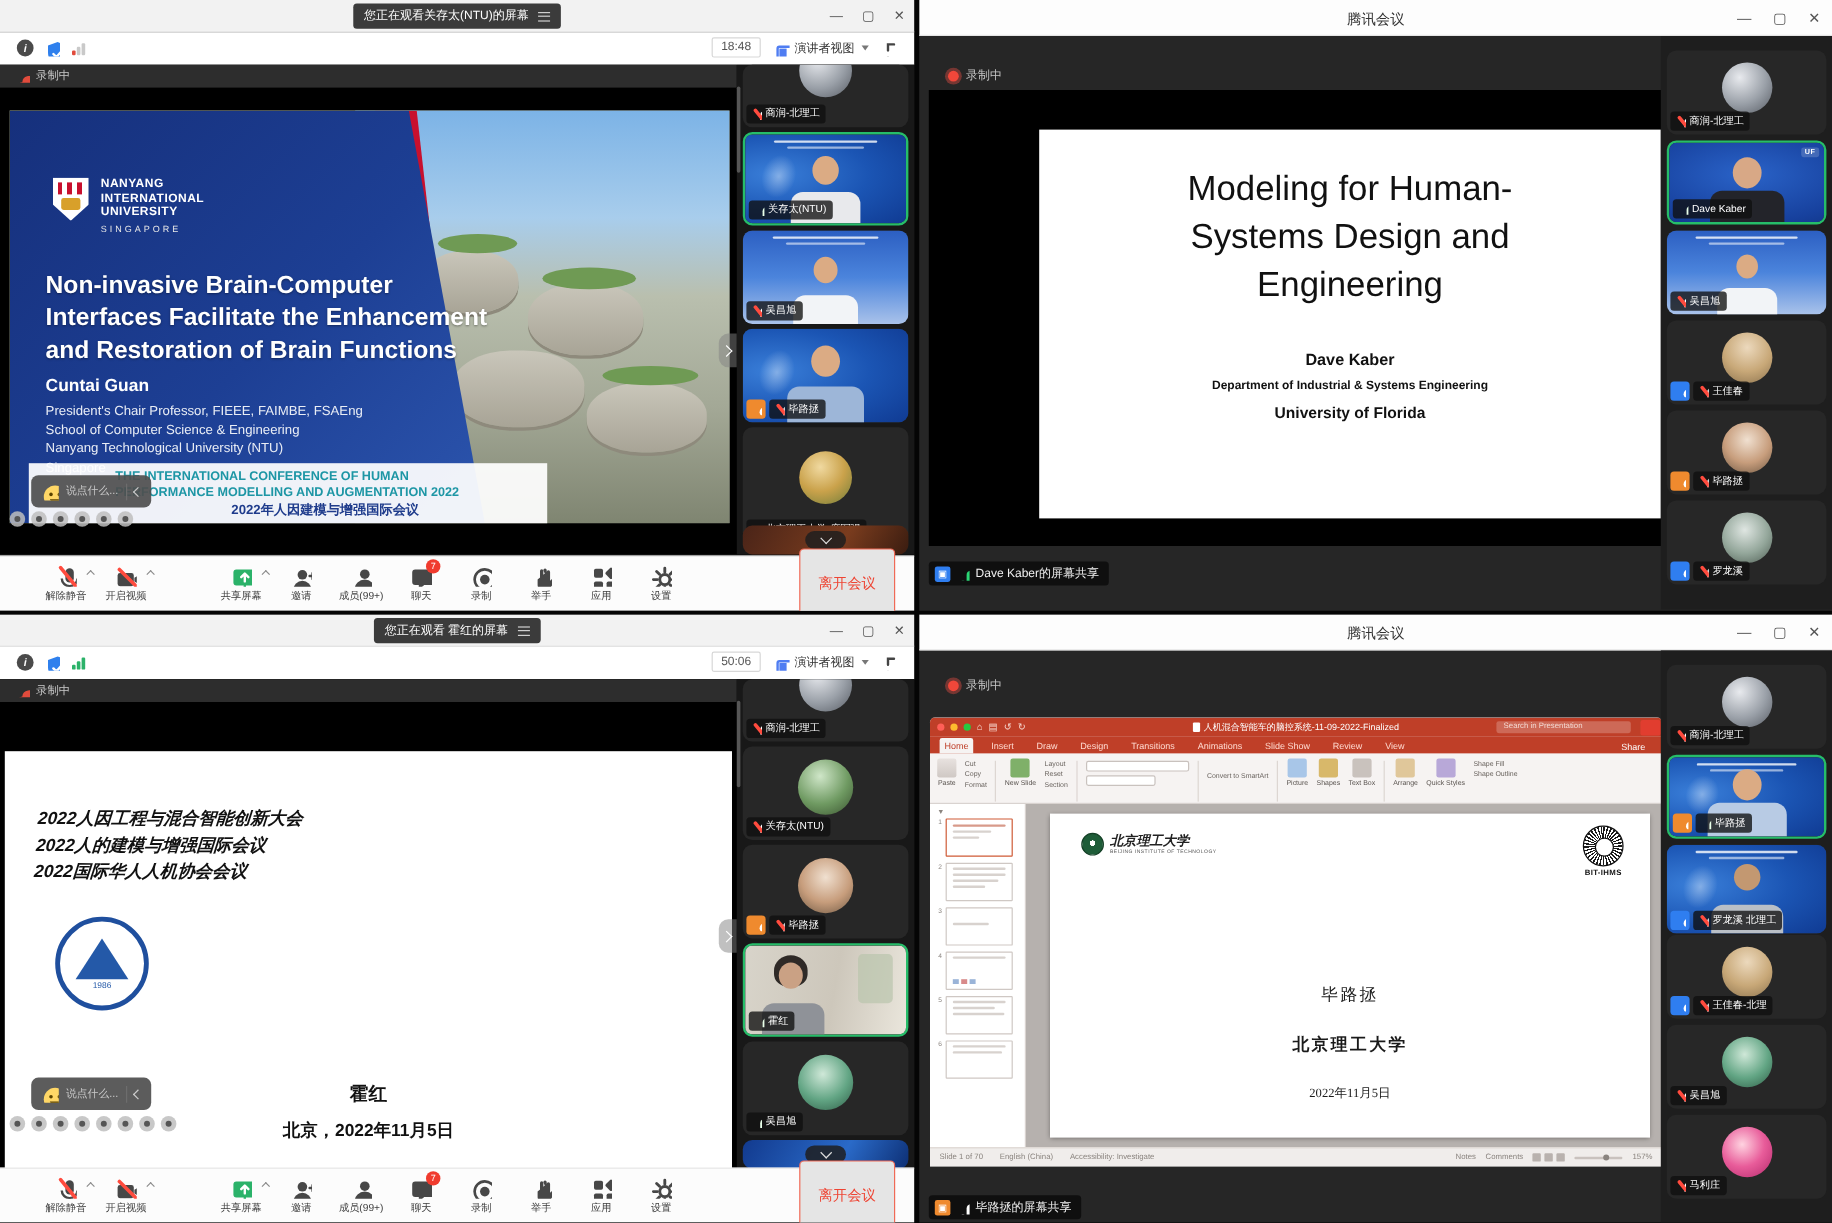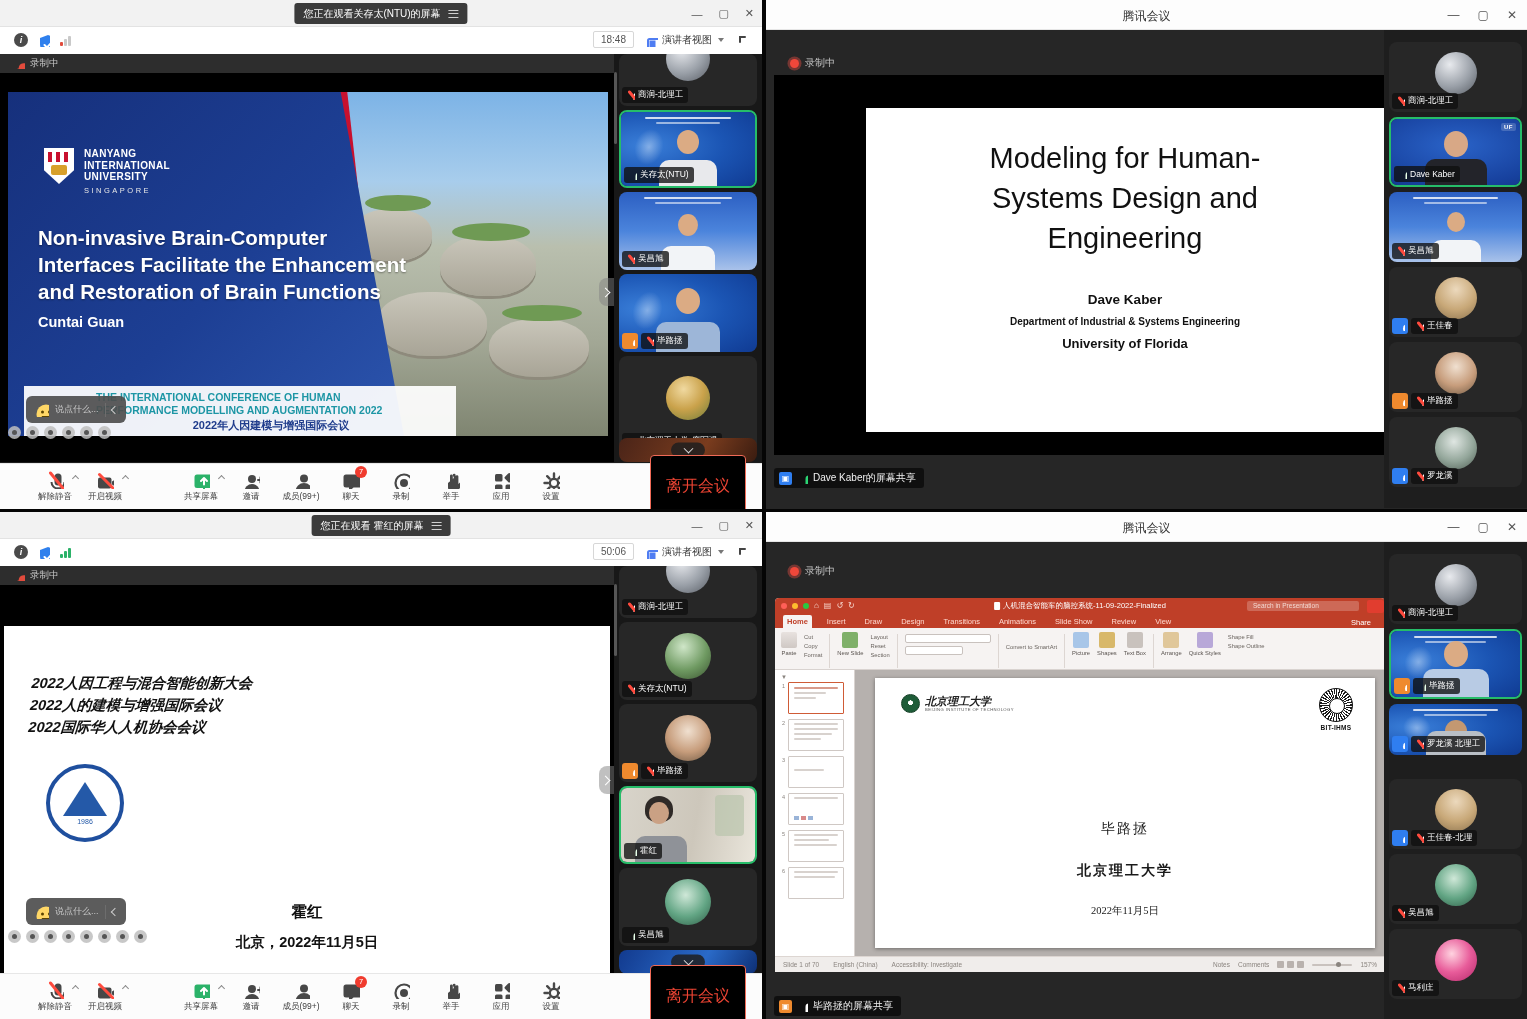--- a/index.html
+++ b/index.html
@@ -29,21 +29,21 @@
 .fsbtn{position:absolute;right:12px;top:6px;width:14px;height:14px;color:#444}
 .stage{position:absolute;background:#000}
 .recstrip{position:absolute;left:0;top:0;height:19px;background:#2d2d2d;display:flex;align-items:center;gap:5px;padding-left:12px;color:#c8c8c8;font-size:9.5px}
 .cloudic{width:13px;height:10px;color:#e14b3c}
 .dock{position:absolute;left:0;bottom:0;width:100%;height:46px;background:#fcfcfc;border-top:1px solid #e7e7e7;display:flex;align-items:center;padding-left:30px}
 .ditem{position:relative;width:50px;display:flex;flex-direction:column;align-items:center;gap:2px;font-size:8.5px;color:#3d3d3d}
 .ditem .dico{width:18px;height:18px;color:#474747;position:relative}
 .dcaret{position:absolute;right:2px;top:5px;width:5px;height:5px;border-left:1.4px solid #8a8a8a;border-top:1.4px solid #8a8a8a;transform:rotate(45deg)}
 .gap1{margin-left:46px}
 .badge7{position:absolute;right:-7px;top:-5px;min-width:12px;height:12px;border-radius:7px;background:#f03b2e;color:#fff;font-size:7.5px;line-height:12px;text-align:center;padding:0 2px}
-.leavebtn{margin-left:auto;margin-right:16px;background:#000000;border:1px solid #f06a57;color:#ee4433;font-size:16px;padding:20px 15px;border-radius:4px}
+.leavebtn{margin-left:auto;margin-right:16px;background:#e5e5e5;border:1px solid #f06a57;color:#ee4433;font-size:12px;padding:20px 15px;border-radius:4px}
 
 .rail{position:absolute;background:#181818}
 .vscroll{position:absolute;left:0px;top:18px;width:3px;height:72px;background:#565656;border-radius:2px}
 .tile{position:absolute;background:#272727;border-radius:8px;overflow:hidden}
 .tile.act{border:2px solid #26bd69}
 .nametag{position:absolute;left:3px;bottom:3px;height:16px;background:rgba(15,15,15,.78);border-radius:3px;color:#fff;font-size:8.5px;display:flex;align-items:center;gap:3px;padding:0 5px 0 3px;white-space:nowrap;max-width:92%}
 .nametag .nmic{width:10px;height:10px;flex:0 0 auto;color:#fff}
 .nametag .nmic.on{color:#e8ffe9}
 .cornerb{position:absolute;left:3px;bottom:3px;width:16px;height:16px;border-radius:3px;display:flex;align-items:center;justify-content:center}
 .cornerb .ic{width:10px;height:10px;color:#fff}
@@ -130,21 +130,21 @@
 .pptwin{position:absolute;background:#f6f3f2;overflow:hidden;border-radius:4px 4px 0 0}
 .predbar{position:absolute;left:0;top:0;width:100%;height:16px;background:#bf3f28;display:flex;align-items:center;padding:0 6px;gap:5px}
 .tl-dot{width:6px;height:6px;border-radius:50%}
 .pmini{color:#f6d6cd;font-size:8px;line-height:8px}
 .pdoc{position:absolute;left:50%;transform:translateX(-50%);color:#fff;font-size:7.5px;white-space:nowrap;display:flex;gap:3px;align-items:center}
 .pdoc .di{width:6px;height:8px;background:#fff;border-radius:1px}
 .psearch{position:absolute;right:26px;top:3px;width:112px;height:10px;background:rgba(255,255,255,.22);border-radius:2px;color:#f3d9d2;font-size:6.5px;line-height:10px;padding-left:6px}
 .pshare-ic{position:absolute;right:8px;top:3px;width:9px;height:9px;color:#fff}
 .ptabs{position:absolute;left:0;top:16px;width:100%;height:14px;background:#bf3f28;display:flex;align-items:flex-end;padding-left:8px;gap:11px}
 .ptabs span{color:#ffd9cf;font-size:7.5px;padding:2px 4px}
-.ptabs span.sel{background:#f6f3f2;color:#bf3f28;border-radius:2px 2px 0 0;font-weight:bold}
+.ptabs span.sel{background:#f6f3f2;color:#bf3f28;border-radius:2px 2px 0 0;font-weight:normal}
 .ptabs .shr{position:absolute;right:10px;top:2px;color:#fff;font-size:7.5px}
 .pribbon{position:absolute;left:0;top:30px;width:100%;height:42px;background:#f6f3f2;border-bottom:1px solid #d9d3d0;display:flex;align-items:flex-start;padding:4px 4px 0 6px;gap:7px}
 .rg{display:flex;flex-direction:column;align-items:center;gap:2px}
 .rbig{width:16px;height:16px;border-radius:2px;background:#d9d3d0}
 .rbig.clip{background:linear-gradient(180deg,#e8e2df,#cfc8c4)}
 .rbig.green{background:#7fb069}.rbig.pic{background:#a8c6e8}.rbig.shp{background:#d8b86a}.rbig.txt{background:#c9c2bd}.rbig.arr{background:#e0c79a}.rbig.qs{background:#b8a8d8}
 .rlab{font-size:5.8px;color:#5a5450;white-space:nowrap}
 .rcol{display:flex;flex-direction:column;gap:3px;padding-top:2px}
 .rmini{font-size:5.8px;color:#6a645f;white-space:nowrap}
 .fontbox{display:flex;flex-direction:column;gap:3px;padding-top:2px}
@@ -337,20 +337,26 @@
           <div>UNIVERSITY</div>
           <div class="sg">SINGAPORE</div>
         </div>
       </div>
       <div class="ntutitle">
         <div>Non-invasive Brain-Computer</div>
         <div>Interfaces Facilitate the Enhancement</div>
         <div>and Restoration of Brain Functions</div>
       </div>
       <div class="ntuauthor">Cuntai Guan</div>
+      <div class="ntulines">
+        <div>President's Chair Professor, FIEEE, FAIMBE, FSAEng</div>
+        <div>School of Computer Science &amp; Engineering</div>
+        <div>Nanyang Technological University (NTU)</div>
+        <div>Singapore</div>
+      </div>
       <div class="ntubanner">
         <div class="en">THE INTERNATIONAL CONFERENCE OF HUMAN</div>
         <div class="en">PERFORMANCE MODELLING AND AUGMENTATION 2022</div>
         <div class="cn">2022年人因建模与增强国际会议</div>
       </div>
     </div>
     <div class="emojipill" style="left:26px;top:342px">
       <span class="sm">
             <svg class="ic">
               <use href="#i-smile"></use>
@@ -1147,21 +1153,21 @@
           </span>
       <div class="nametag shift">
             <span class="nmic on">
               <svg class="ic">
                 <use href="#i-mic"></use>
               </svg>
             </span>
             <span>毕路拯</span>
           </div>
     </div>
-    <div class="tile" style="left:5px;top:162px;width:133px;height:51px">
+    <div class="tile" style="left:5px;top:162px;width:133px;height:74px">
       <div class="bg-bci"></div>
           <div class="caph"></div>
           <div class="caph2"></div>
       <div class="ph" style="left:50%;top:16px;width:22px;height:22px;transform:translateX(-50%);background:#c39871"></div>
       <div class="pb" style="left:50%;bottom:0;width:60px;height:24px;transform:translateX(-50%);background:#b9bfc6"></div>
       <span class="cornerb blue">
             <svg class="ic">
               <use href="#i-person"></use>
             </svg>
           </span>

